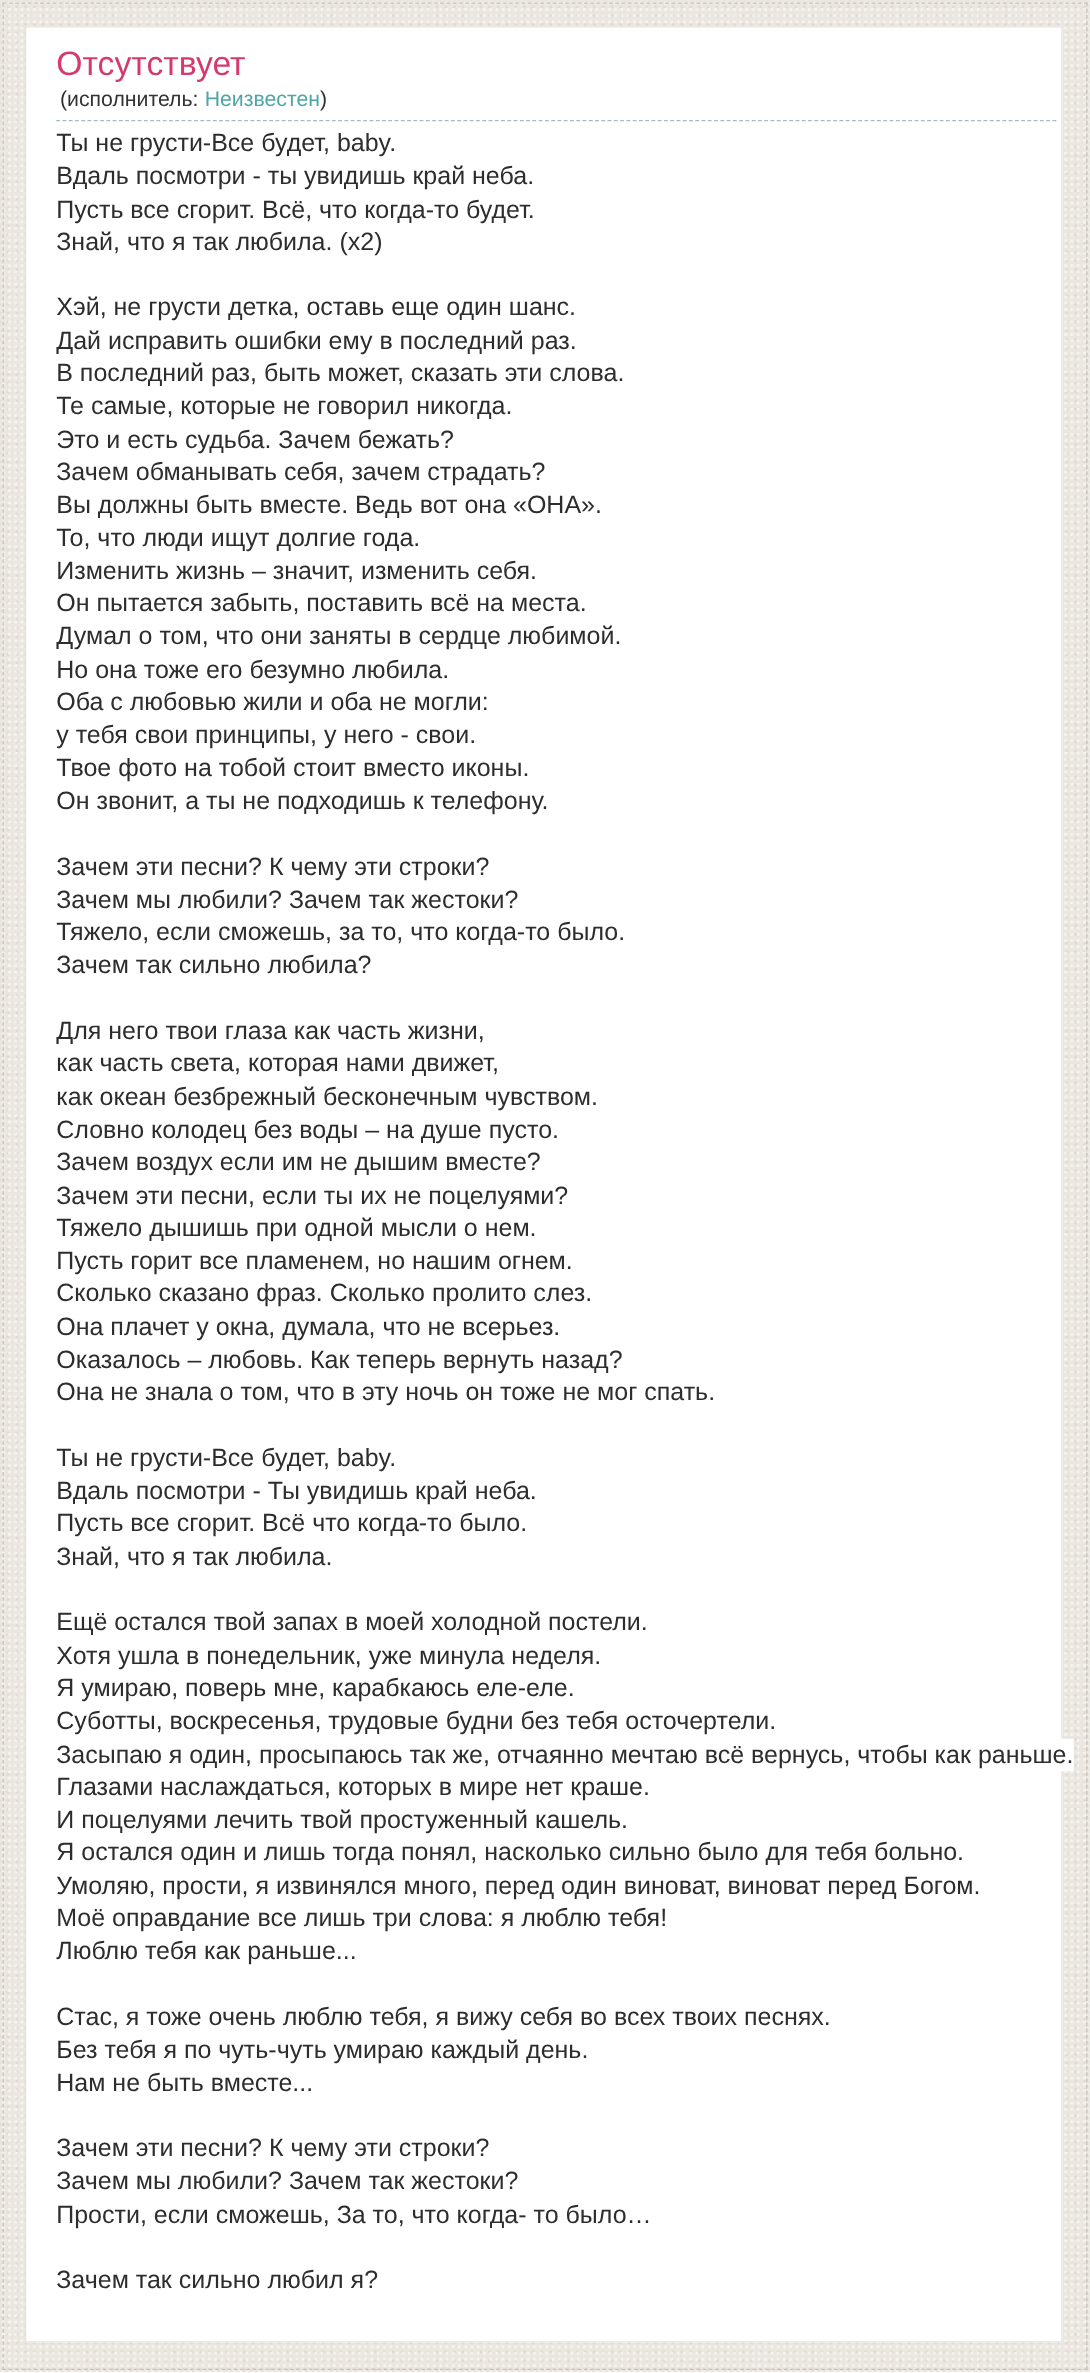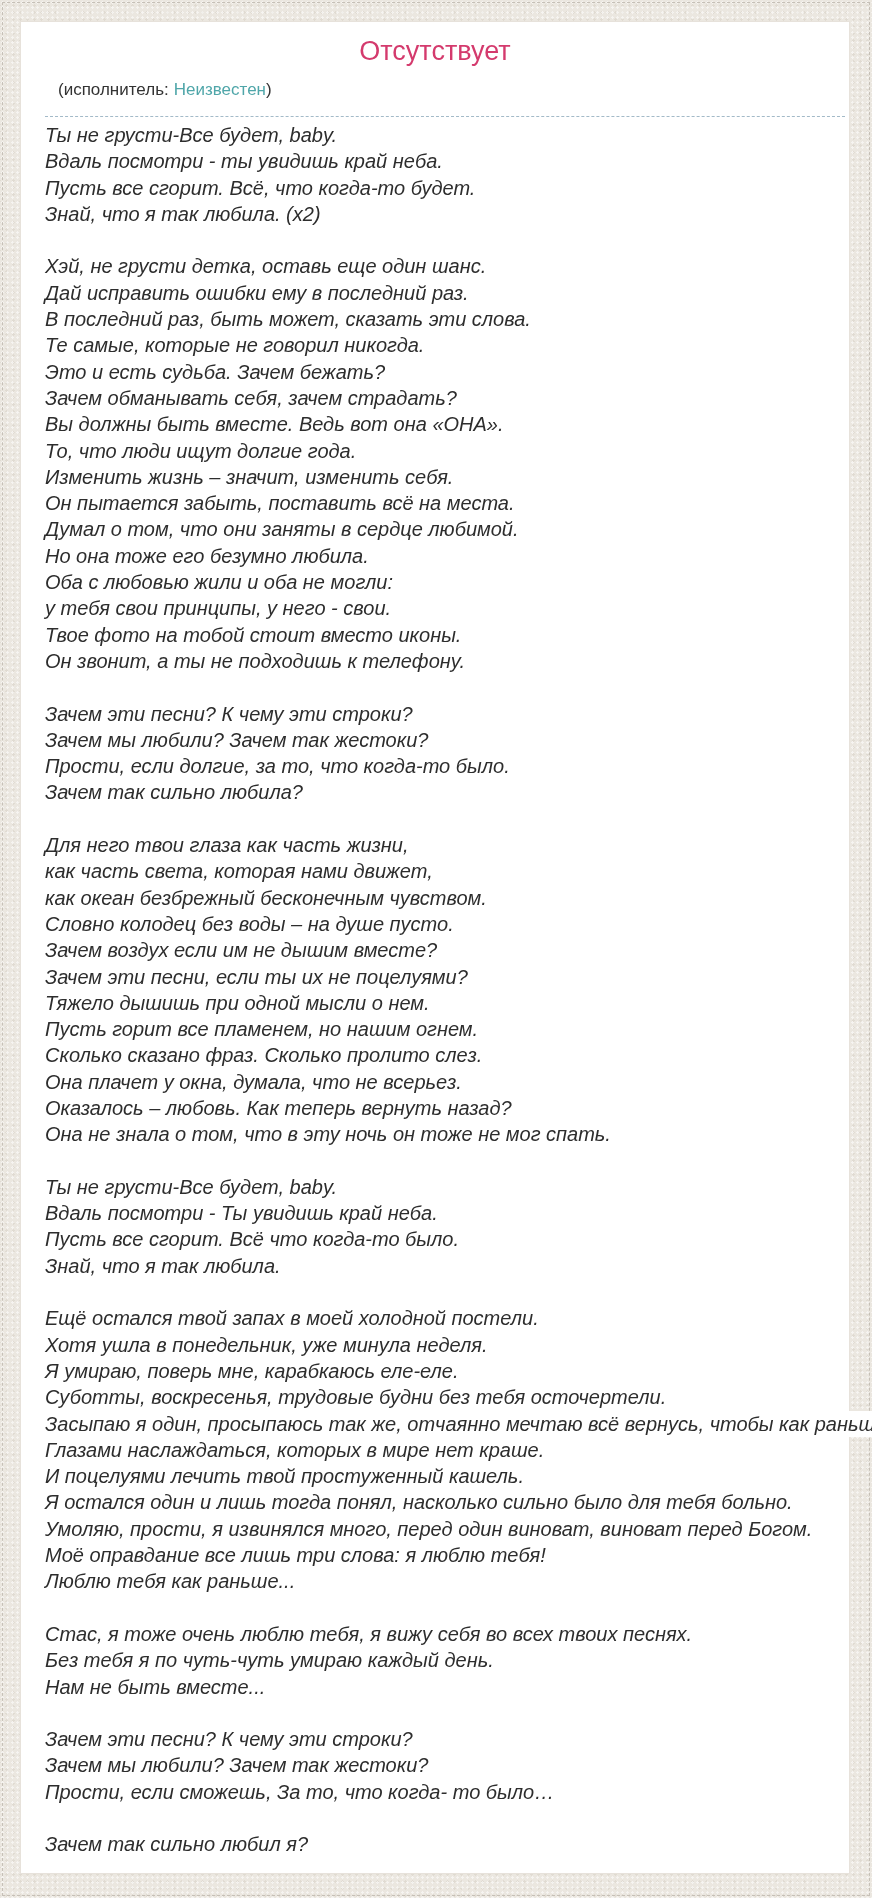--- a/index.html
+++ b/index.html
@@ -38,43 +38,41 @@
     border: 1px solid #e7e2db;
     padding: 14px 24px 24px 24px;
     overflow: visible;
   }
   .title {
     margin: 0;
     font-size: 27px;
     line-height: 31px;
     font-weight: normal;
     color: #d43a6d;
-    text-align: center;
   }
   .subtitle {
-    margin: 13px;
+    margin: 3px;
     font-size: 17px;
     line-height: 20px;
     color: #333333;
     padding-bottom: 3px;
   }
   .artist {
     color: #4fa6a9;
     margin-left: 5px;
     text-decoration: none;
     cursor: pointer;
   }
   .separator {
     border-bottom: 1px dashed #a3bac8;
     margin-right: -20px;
     height: 0;
   }
   .lyrics {
     margin-top: 5px;
-    font-style: italic;
   }
   .lyric-line {
     font-size: 20px;
     line-height: 26.3px;
     min-height: 26.3px;
     color: #2d2d2d;
     white-space: pre;
     width: fit-content;
     background: #ffffff;
   }
@@ -106,21 +104,21 @@
         <div class="lyric-line">Он пытается забыть, поставить всё на места.</div>
         <div class="lyric-line">Думал о том, что они заняты в сердце любимой.</div>
         <div class="lyric-line">Но она тоже его безумно любила.</div>
         <div class="lyric-line">Оба с любовью жили и оба не могли:</div>
         <div class="lyric-line">у тебя свои принципы, у него - свои.</div>
         <div class="lyric-line">Твое фото на тобой стоит вместо иконы.</div>
         <div class="lyric-line">Он звонит, а ты не подходишь к телефону.</div>
         <div class="lyric-line">&nbsp;</div>
         <div class="lyric-line">Зачем эти песни? К чему эти строки?</div>
         <div class="lyric-line">Зачем мы любили? Зачем так жестоки?</div>
-        <div class="lyric-line">Прости, если долгие, за то, что когда-то было.</div>
+        <div class="lyric-line">Тяжело, если сможешь, за то, что когда-то было.</div>
         <div class="lyric-line">Зачем так сильно любила?</div>
         <div class="lyric-line">&nbsp;</div>
         <div class="lyric-line">Для него твои глаза как часть жизни,</div>
         <div class="lyric-line">как часть света, которая нами движет,</div>
         <div class="lyric-line">как океан безбрежный бесконечным чувством.</div>
         <div class="lyric-line">Словно колодец без воды – на душе пусто.</div>
         <div class="lyric-line">Зачем воздух если им не дышим вместе?</div>
         <div class="lyric-line">Зачем эти песни, если ты их не поцелуями?</div>
         <div class="lyric-line">Тяжело дышишь при одной мысли о нем.</div>
         <div class="lyric-line">Пусть горит все пламенем, но нашим огнем.</div>

